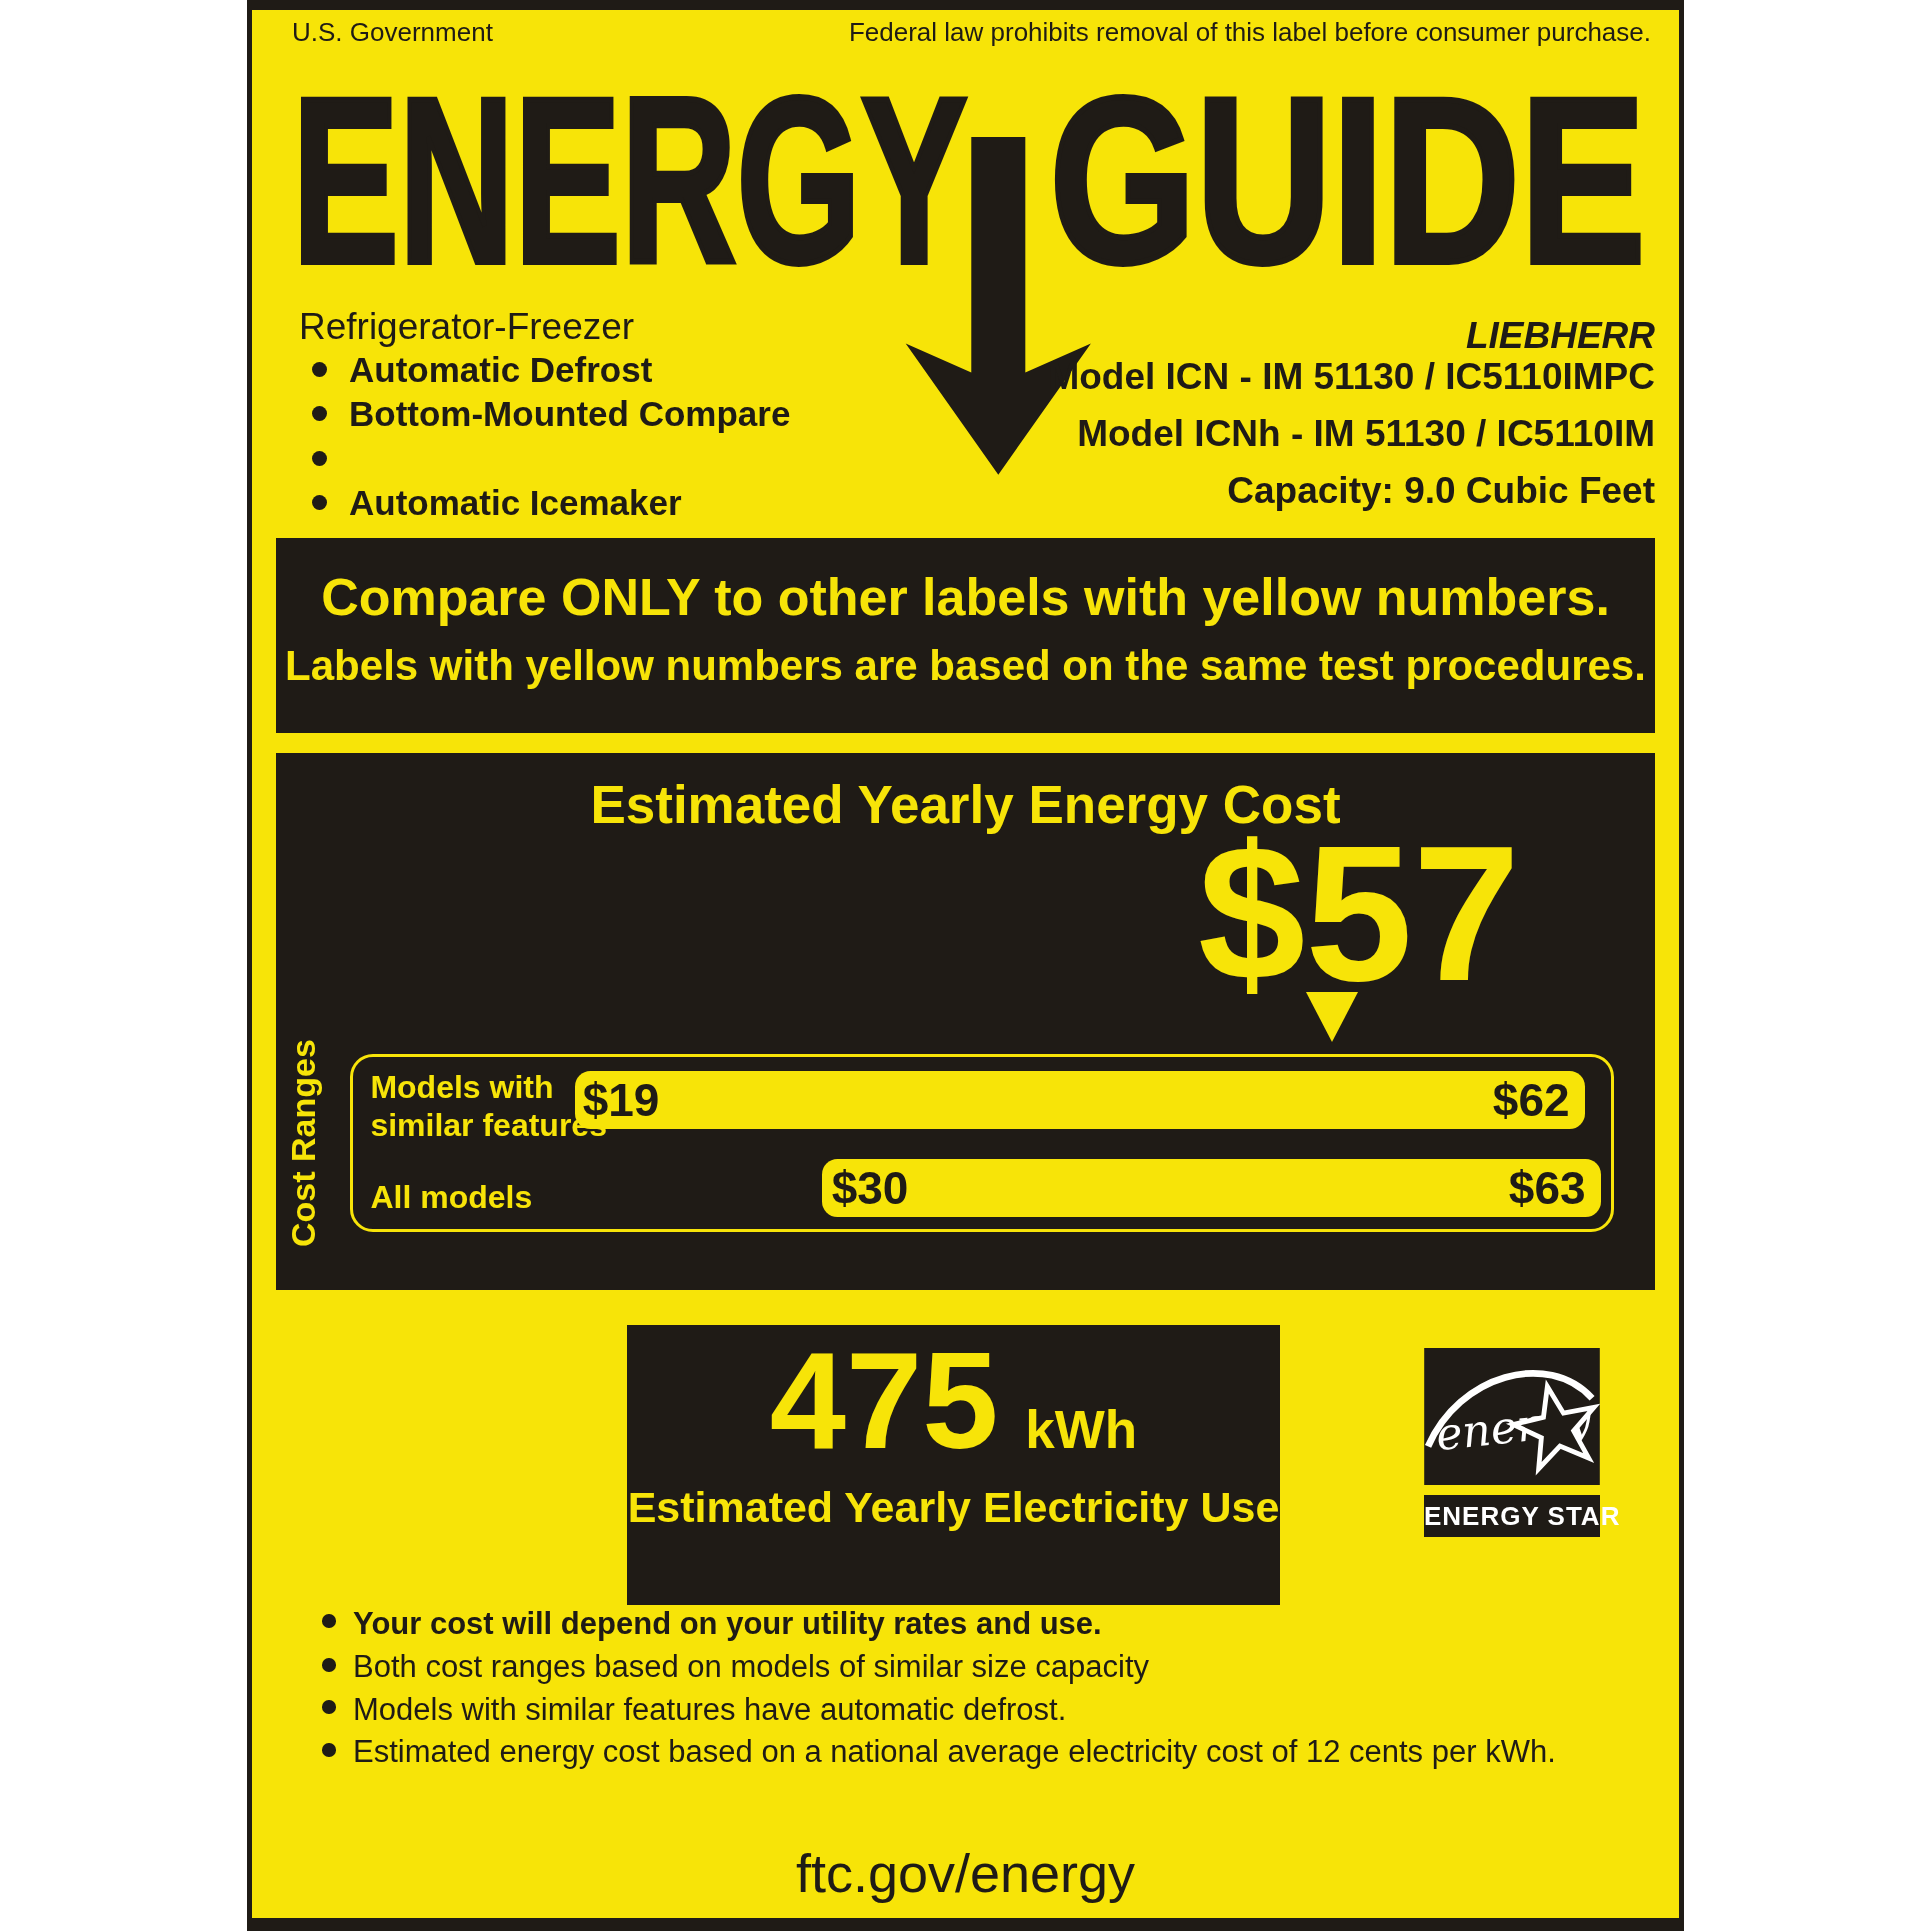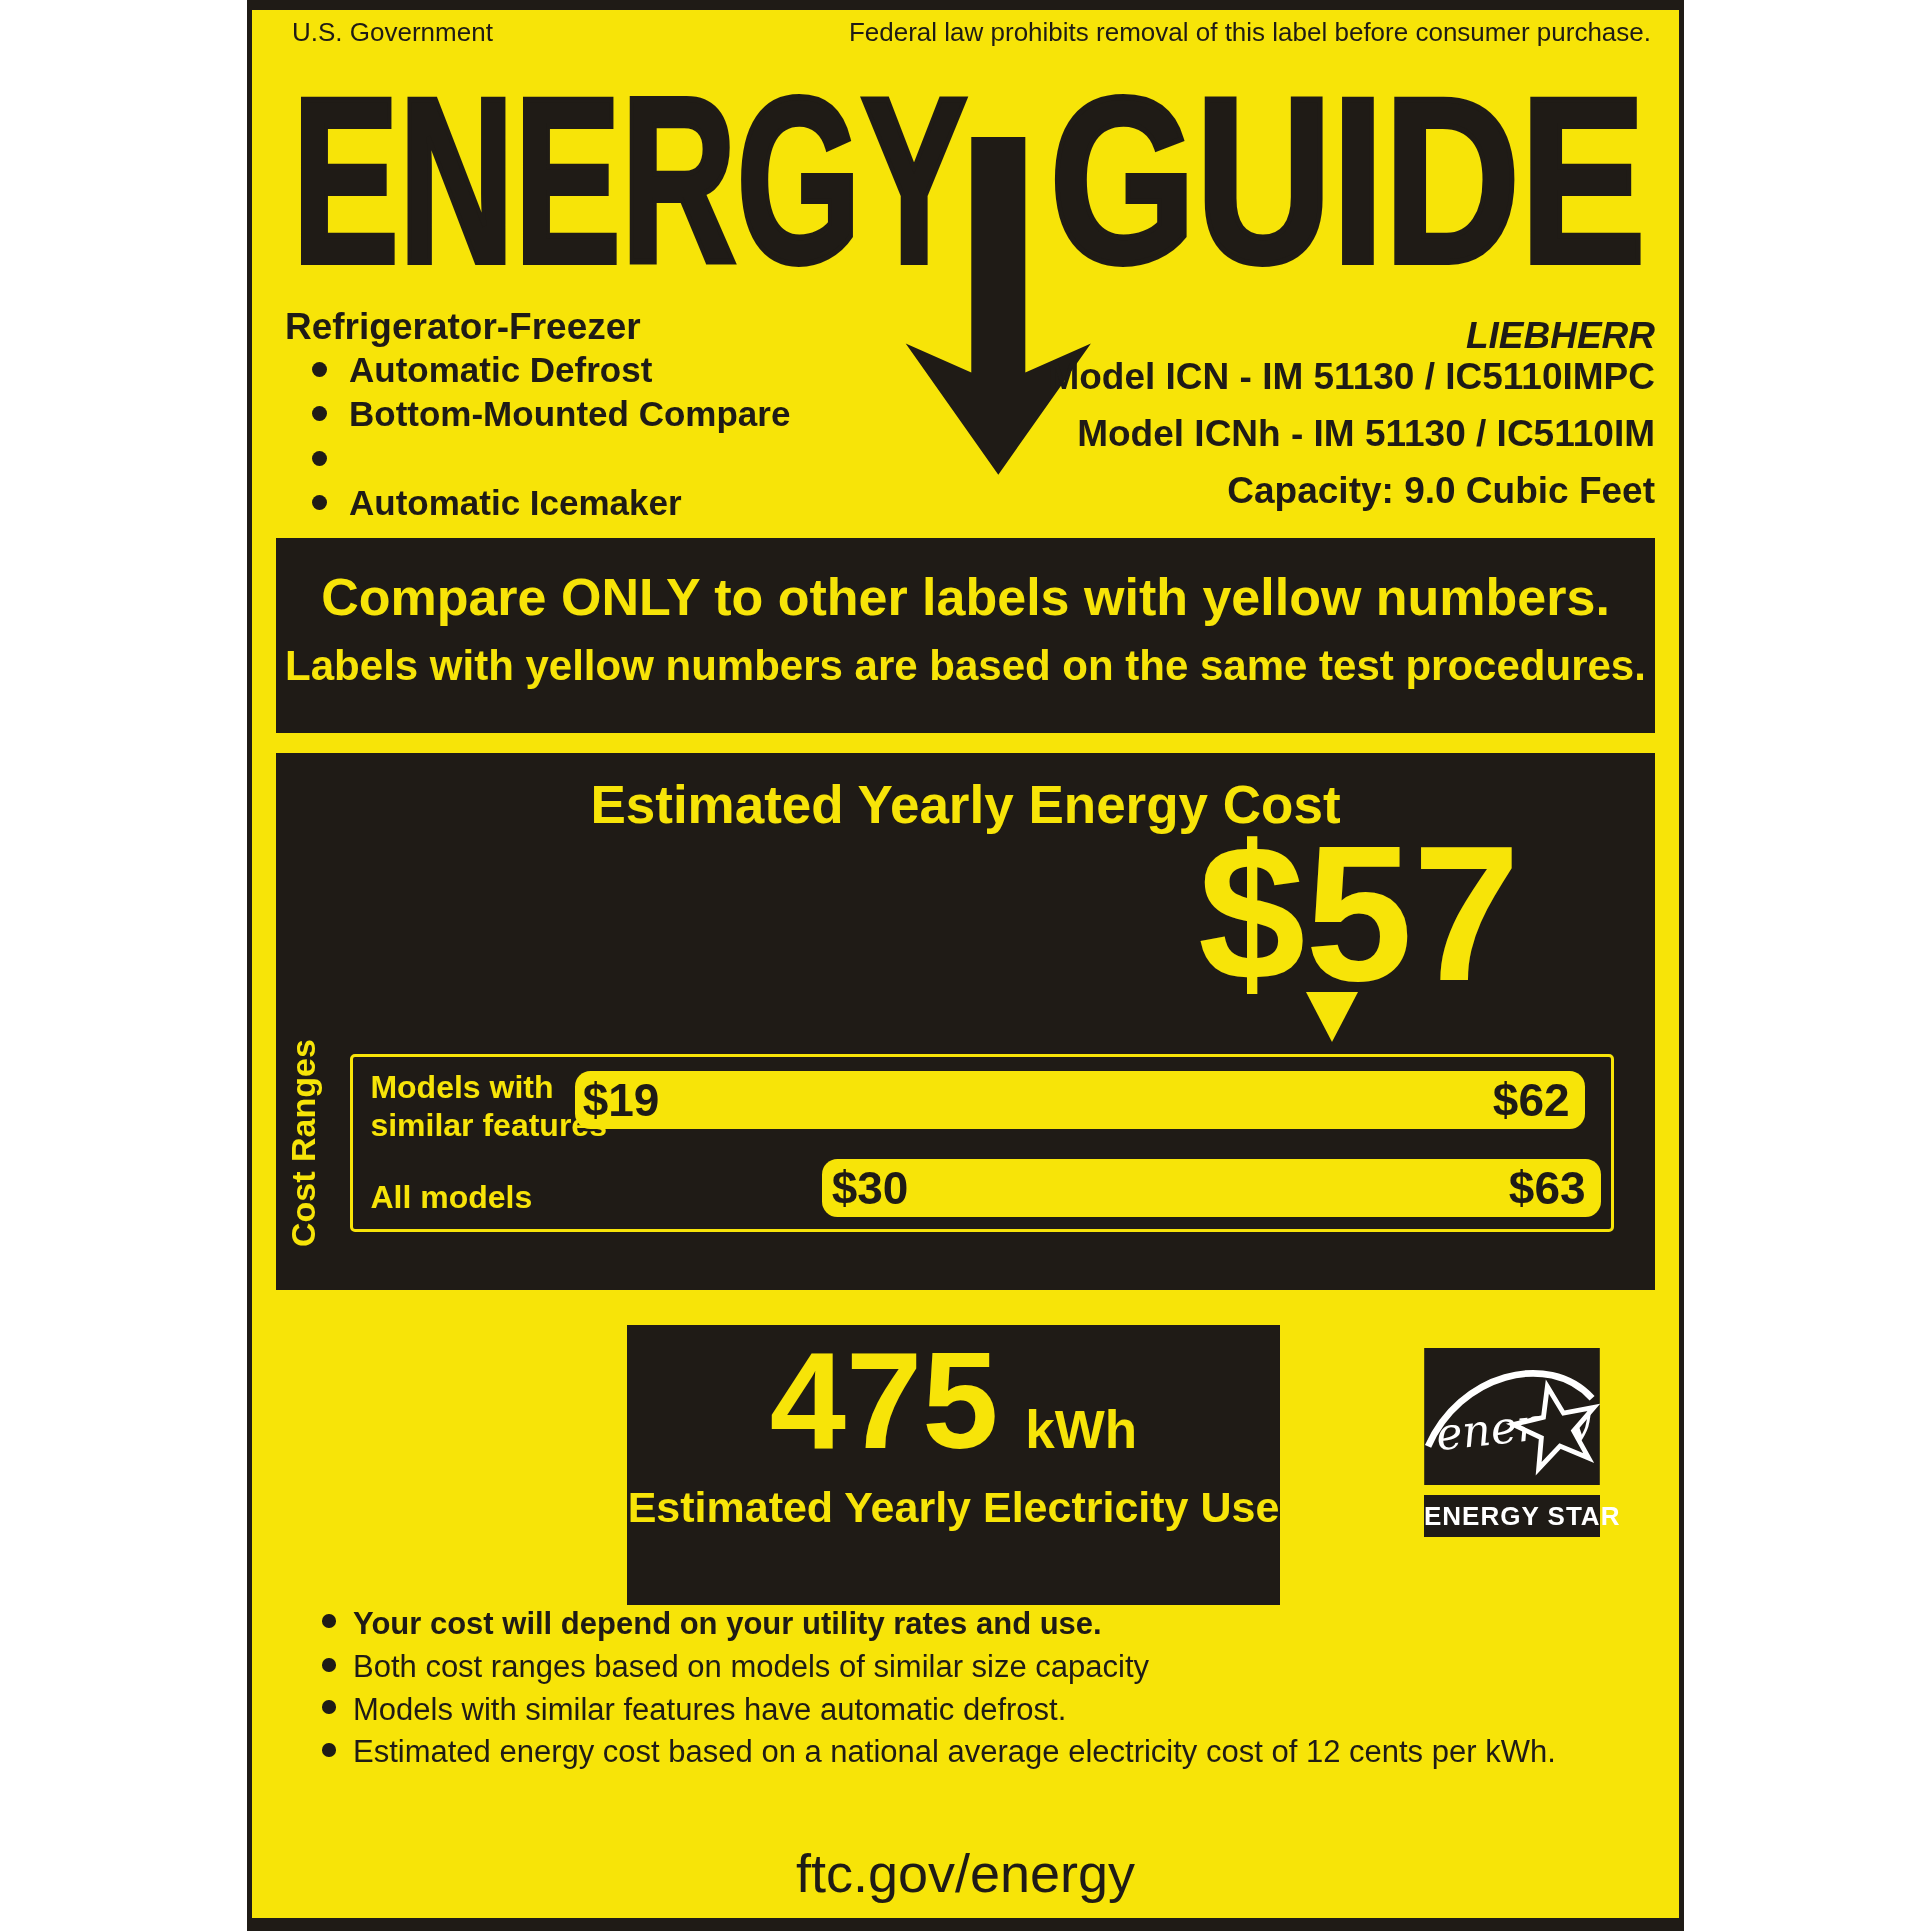--- a/index.html
+++ b/index.html
@@ -15,37 +15,37 @@
   .f-left{left:0;top:0;bottom:0;width:4.8px;}
   .f-right{right:0;top:0;bottom:0;width:4.8px;}
 
   .topline{font-size:26px;top:17.4px;white-space:nowrap;}
   .topline.left{left:45px;}
   .topline.right{right:33px;}
 
   .title-svg{position:absolute;left:0;top:0;}
   .title-word{font-family:"Liberation Sans",sans-serif;font-weight:bold;fill:#1F1B16;stroke:#1F1B16;stroke-width:6px;}
 
-  .cat-heading{left:38px;top:306px;font-size:37px;font-weight:bold;white-space:nowrap;}
+  .cat-heading{left:52px;top:306px;font-size:37px;font-weight:normal;white-space:nowrap;}
   .feat{left:102px;font-size:35px;font-weight:bold;white-space:nowrap;}
   .dot{width:15.4px;height:15.4px;border-radius:50%;background:#1F1B16;left:65px;}
 
   .modelline{right:29px;font-size:37px;font-weight:bold;white-space:nowrap;text-align:right;}
 
   .compare{left:29px;top:538px;width:1379px;height:195px;background:#1F1B16;color:#F7E408;}
   .cmp1{left:0;right:0;top:29px;text-align:center;font-size:52px;font-weight:bold;white-space:nowrap;}
   .cmp2{left:0;right:0;top:104px;text-align:center;font-size:42px;font-weight:bold;white-space:nowrap;}
 
   .mainbox{left:29px;top:753px;width:1379px;height:537px;background:#1F1B16;color:#F7E408;}
   .cost-heading{left:0;right:0;top:21px;text-align:center;font-size:53px;font-weight:bold;white-space:nowrap;}
   .cost-value{right:135px;top:64px;font-size:193px;font-weight:bold;line-height:1;white-space:nowrap;}
   .pointer{left:1030px;top:239px;width:0;height:0;border-left:26px solid transparent;border-right:26px solid transparent;border-top:50px solid #F7E408;}
   .vert-label{left:3.9px;top:301px;height:178px;width:46px;display:flex;align-items:center;justify-content:center;
     writing-mode:vertical-rl;transform:rotate(180deg);font-size:34px;font-weight:bold;white-space:nowrap;}
-  .ranges-rect{left:74px;top:301px;width:1264px;height:178px;border:3.9px solid #F7E408;border-radius:5px;box-sizing:border-box;}
+  .ranges-rect{left:74px;top:301px;width:1264px;height:178px;border:3.9px solid #F7E408;border-radius:23px;box-sizing:border-box;}
   .rlabel{font-size:32px;font-weight:bold;white-space:nowrap;color:#F7E408;}
   .bar{background:#F7E408;border-radius:15.4px;color:#1F1B16;}
   .bar .val{position:absolute;font-size:46px;font-weight:bold;line-height:58px;white-space:nowrap;}
   .bar1{left:222px;top:13.5px;width:1010px;height:58px;}
   .bar2{left:469px;top:102px;width:779px;height:58px;}
 
   .usebox{left:380px;top:1325px;width:653px;height:280px;background:#1F1B16;color:#F7E408;}
   .use-row{left:0;right:0;top:3.9px;display:flex;align-items:baseline;justify-content:center;gap:27px;}
   .use-value{font-size:137px;font-weight:bold;line-height:1.05;}
   .use-unit{font-size:53px;font-weight:bold;}

